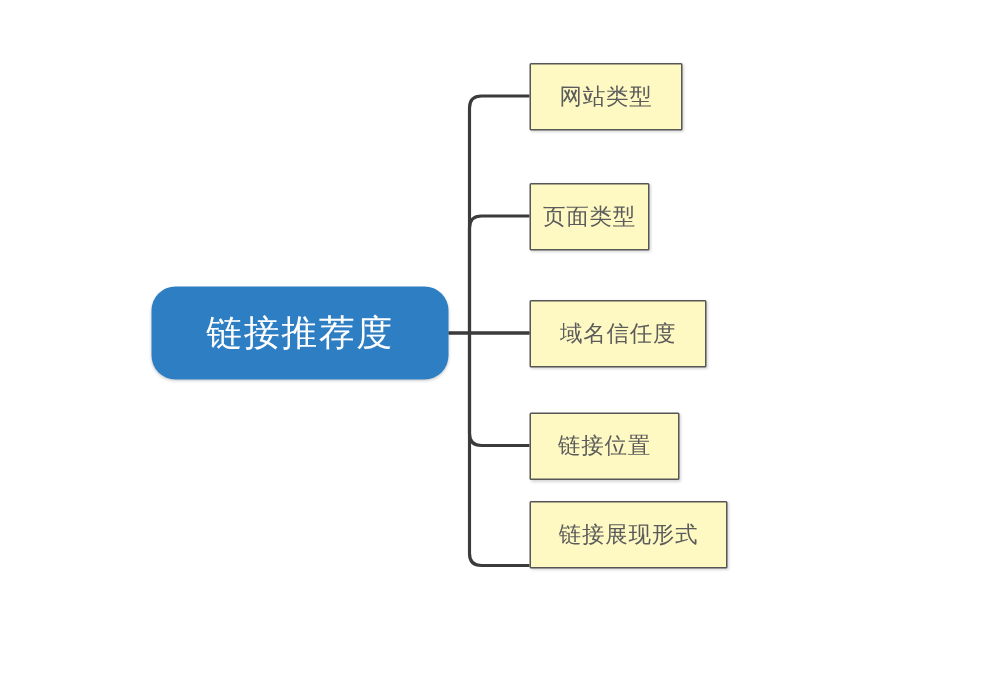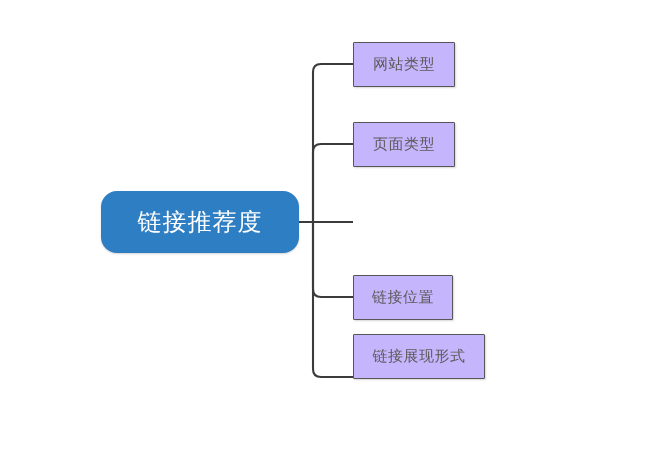--- a/index.html
+++ b/index.html
@@ -43,30 +43,30 @@
     width: 198px;
     height: 62px;
     background: #2e7ec4;
     border-radius: 16px;
     color: #ffffff;
     font-size: 24px;
     letter-spacing: 1px;
     box-shadow: 0 1px 2px rgba(0,0,0,0.18);
   }
   .child-node {
-    background: #c4b5fd;
+    background: #fef9c3;
     border: 1.4px solid #565656;
     border-radius: 1px;
     color: #5b5b5b;
     font-size: 15px;
     letter-spacing: 0.5px;
     box-shadow: 1px 1px 2px rgba(0,0,0,0.16);
   }
   .child-1 { left: 353px; top: 42px;  width: 102px; height: 45px; }
-  .child-2 { left: 353px; top: 122px; width: 102px; height: 45px; }
+  .child-2 { left: 353px; top: 122px; width: 80px; height: 45px; }
   .child-3 { left: 353px; top: 200px; width: 118px; height: 45px; }
   .child-4 { left: 353px; top: 275px; width: 100px; height: 45px; }
   .child-5 { left: 353px; top: 334px; width: 132px; height: 45px; }
   .watermark {
     position: absolute;
     left: 551px;
     top: 423px;
     font-size: 17px;
     color: #9a9594;
     letter-spacing: 0.5px;
@@ -100,20 +100,23 @@
   </div>
 
   <div class="node child-node child-1">
     <span>网站类型</span>
   </div>
 
   <div class="node child-node child-2">
     <span>页面类型</span>
   </div>
 
+  <div class="node child-node child-3">
+    <span>域名信任度</span>
+  </div>
 
   <div class="node child-node child-4">
     <span>链接位置</span>
   </div>
 
   <div class="node child-node child-5">
     <span>链接展现形式</span>
   </div>
 
 

